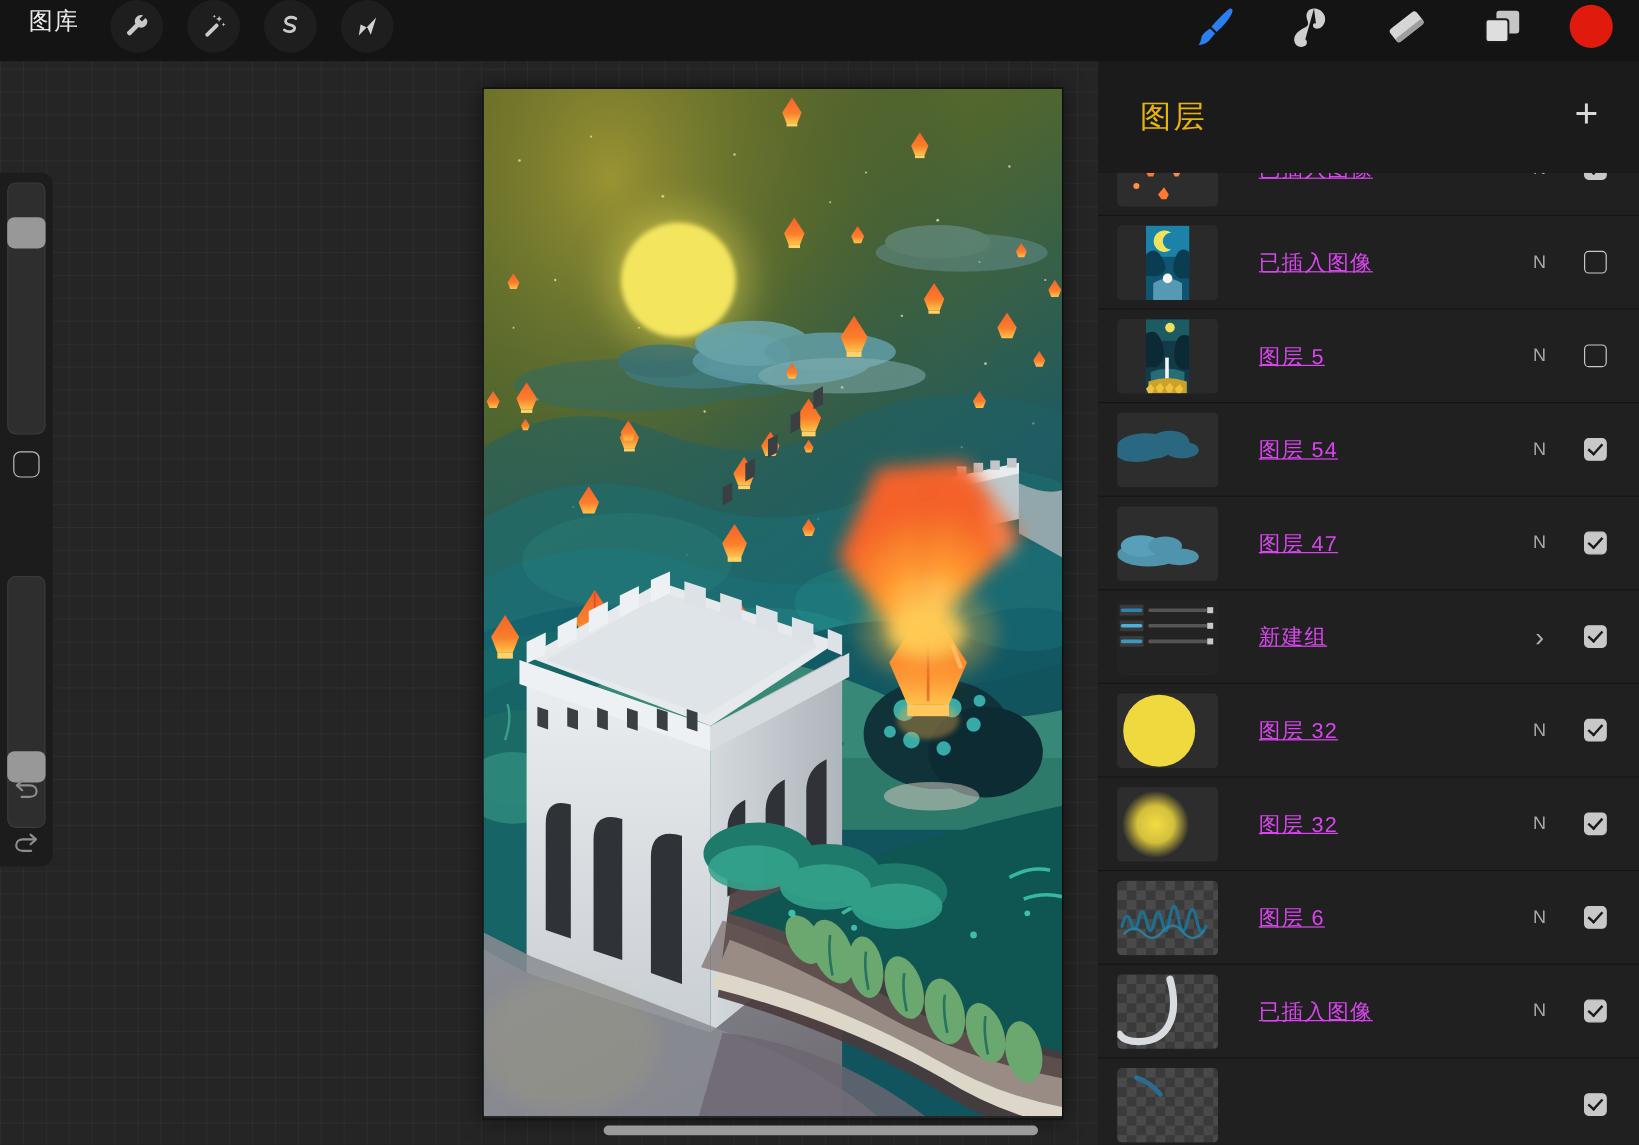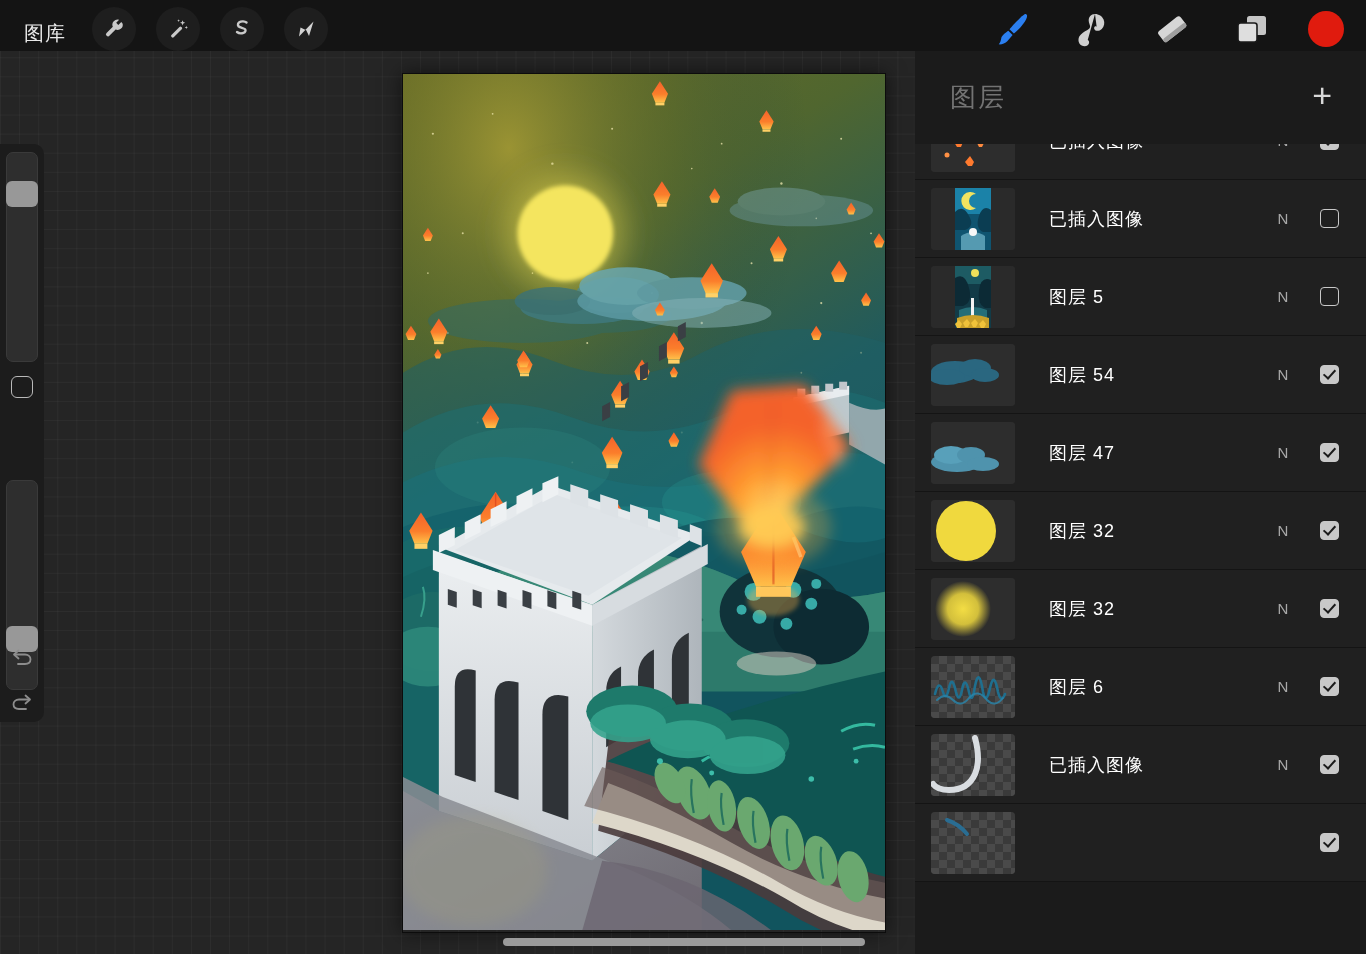--- a/index.html
+++ b/index.html
@@ -18,21 +18,21 @@
       linear-gradient(to right, rgba(255,255,255,0.035) 1px, transparent 1px),
       linear-gradient(to bottom, rgba(255,255,255,0.035) 1px, transparent 1px);
     background-size: 19.1px 19.1px;
   }
 
   
   .topbar {
     position: absolute; left: 0; top: 0;
     width: 1366px; height: 51px;
     background: #141414;
-    display: flex; align-items: flex-end;
+    display: flex; align-items: flex-start;
     z-index: 40;
   }
   .gallery-btn {
     margin-left: 18px;
     color: #e9e9e9;
     font-size: 20px;
     letter-spacing: 1px;
     padding: 4px 6px;
     cursor: pointer;
   }
@@ -133,21 +133,21 @@
   }
   .layers-header {
     position: relative;
     height: 93px;
     background: #1b1b1b;
     display: flex; align-items: center;
     padding: 0 30px 0 35px;
     z-index: 5;
   }
   .layers-title {
-    color: #737373;
+    color: #eab308;
     font-size: 26px;
     letter-spacing: 2px;
   }
   .add-layer-btn {
     margin-left: auto;
     color: #d8d8d8;
     font-size: 34px;
     font-weight: 300;
     line-height: 1;
     cursor: pointer;
@@ -175,24 +175,25 @@
     width: 84px; height: 62px;
     margin-left: 16px;
     background: #2d2d2d;
     border-radius: 4px;
     overflow: hidden;
     flex: none;
     position: relative;
   }
   .layer-name {
     margin-left: 34px;
-    color: #ffffff;
+    color: #d946ef;
     font-size: 18px;
     letter-spacing: 1px;
     flex: 1;
+    text-decoration: underline;
   }
   .layer-blend {
     color: #a8a8a8;
     font-size: 15px;
     width: 28px;
     text-align: center;
   }
   .layer-chev {
     color: #b0b0b0;
     font-size: 22px;
@@ -844,20 +845,50 @@
               <ellipse cx="20" cy="33" rx="17" ry="9" fill="#58a0ba"></ellipse>
               <ellipse cx="40" cy="33" rx="14" ry="8" fill="#4f93ad"></ellipse>
               <ellipse cx="52" cy="42" rx="16" ry="7" fill="#4f93ad"></ellipse>
             </svg>
           </div>
           <div class="layer-name">图层 47</div>
           <div class="layer-blend">N</div>
           <div class="layer-check on"></div>
         </div>
 
+        <div class="layer-row">
+          <div class="layer-thumb">
+            <div class="mini-rows">
+              <div class="mini-row">
+                <div class="mini-sw">
+                    <i></i>
+                  </div>
+                <div class="mini-lbl"></div>
+                <div class="mini-dot"></div>
+              </div>
+              <div class="mini-row">
+                <div class="mini-sw">
+                    <i style="background:#4fb0d8"></i>
+                  </div>
+                <div class="mini-lbl"></div>
+                <div class="mini-dot"></div>
+              </div>
+              <div class="mini-row">
+                <div class="mini-sw">
+                    <i style="background:#3f96bd"></i>
+                  </div>
+                <div class="mini-lbl"></div>
+                <div class="mini-dot"></div>
+              </div>
+            </div>
+          </div>
+          <div class="layer-name">新建组</div>
+          <div class="layer-chev">›</div>
+          <div class="layer-check on"></div>
+        </div>
 
         <div class="layer-row">
           <div class="layer-thumb">
             <svg width="84" height="62" viewBox="0 0 84 62">
               <rect width="84" height="62" fill="#2d2d2d"></rect>
               <circle cx="35" cy="31" r="30" fill="#f0d93e"></circle>
             </svg>
           </div>
           <div class="layer-name">图层 32</div>
           <div class="layer-blend">N</div>

